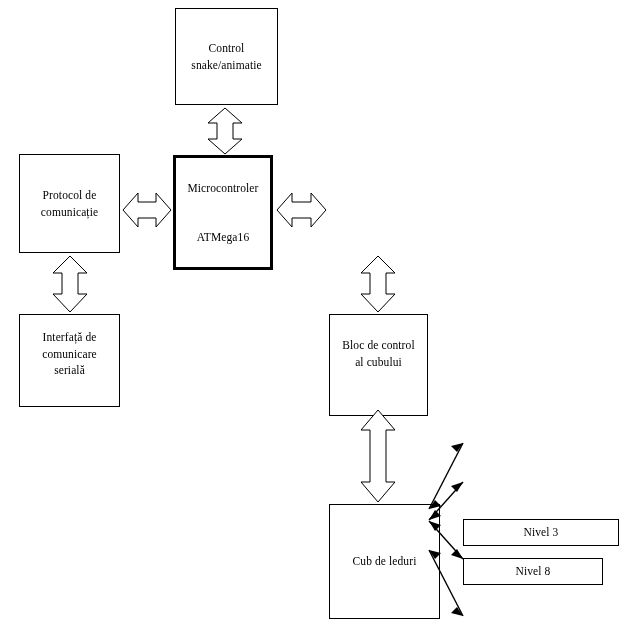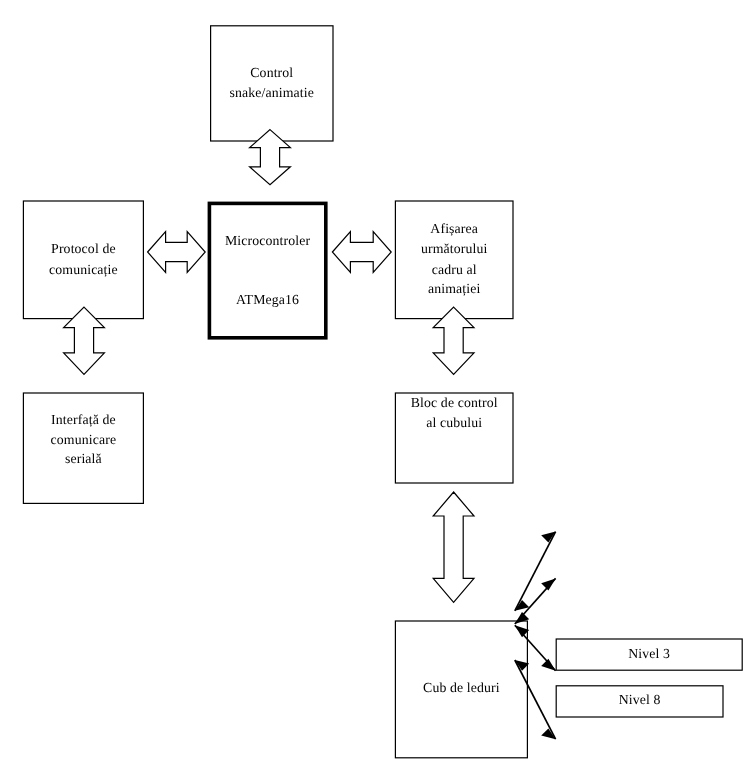--- a/index.html
+++ b/index.html
@@ -23,21 +23,20 @@
     box-sizing: border-box;
     border: 1px solid #000000;
     background: #ffffff;
     display: flex;
     align-items: center;
     justify-content: center;
     text-align: center;
     font-size: 11.5px;
     line-height: 1.45;
     letter-spacing: 0.1px;
-    margin-top: 13px;
   }
   .box.thick {
     border: 3px solid #000000;
   }
   .box.top-text {
     align-items: flex-start;
   }
   .box .label {
     display: block;
     width: 100%;
@@ -87,28 +86,22 @@
     <span class="label">Interfață de
 comunicare
 serială</span>
   </div>
 
   <div class="box" style="left:19px; top:154px; width:101px; height:99px;">
     <span class="label">Protocol de
 comunicație</span>
   </div>
 
-  <div class="box" style="left:329px; top:154px; width:99px; height:99px;">
-    <span class="label">Afișarea
-următorului
-cadru al
-animației</span>
-  </div>
 
-  <div class="box top-text" style="left:329px; top:314px; width:99px; height:76px; ">
+  <div class="box top-text" style="left:329px; top:314px; width:99px; height:102px; padding-top:22px;">
     <span class="label">Bloc de control
 al cubului</span>
   </div>
 
   <div class="box" style="left:329px; top:504px; width:111px; height:115px;">
     <span class="label">Cub de leduri</span>
   </div>
 
 
 

